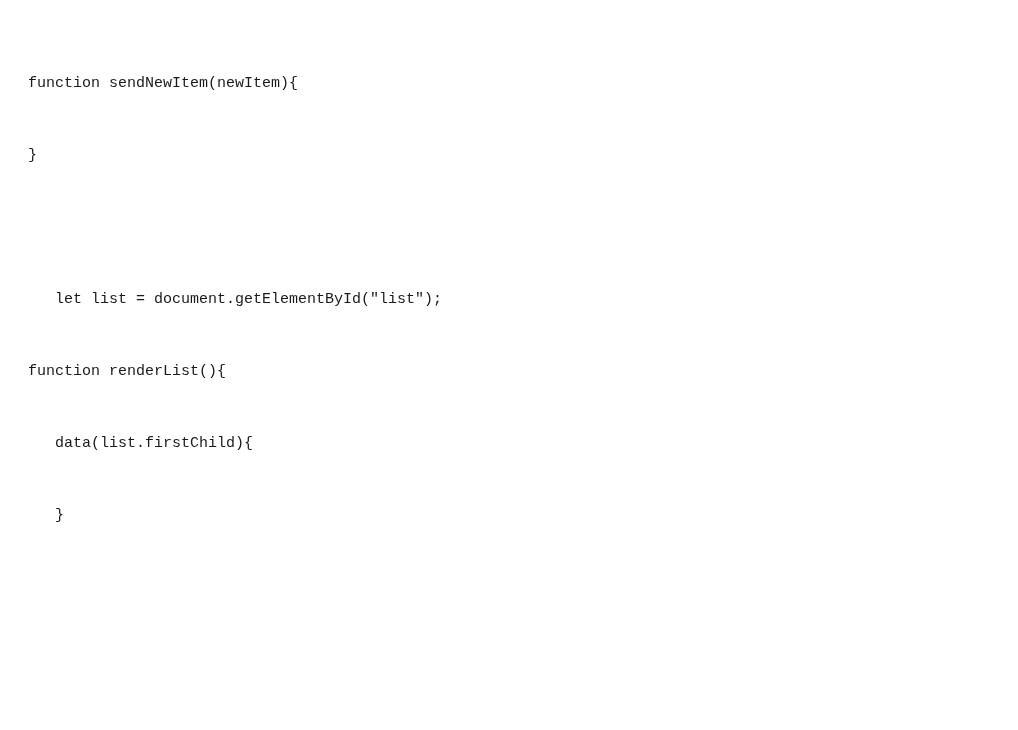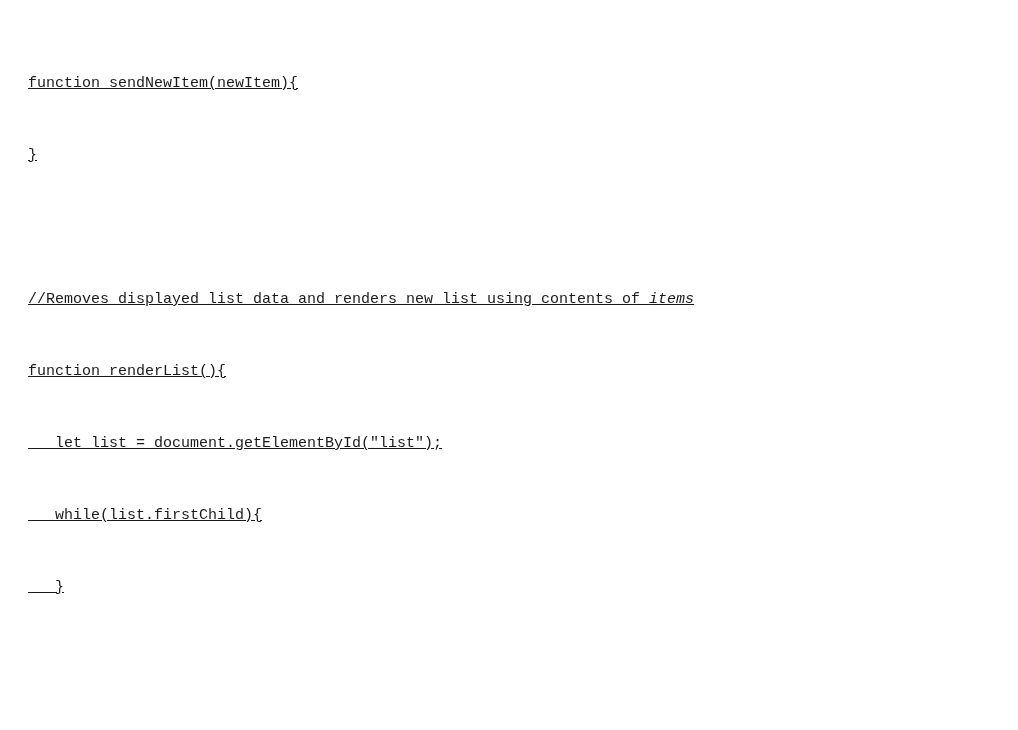--- a/index.html
+++ b/index.html
@@ -23,40 +23,38 @@
       width: 1018px;
     }
 
     .code-block {
       white-space: pre;
     }
 
     .code-line {
       display: block;
       white-space: pre;
-      text-decoration: underline;
     }
 
     .empty-line {
       display: block;
       height: 1.6em;
     }
   </style>
 </head>
 <body>
 
 <div class="code-container">
   <div class="code-block">
     <span class="code-line">function sendNewItem(newItem){</span>
     <span class="code-line">}</span>
     <span class="empty-line"></span>
-    <span class="code-line">//Removes displayed list data and renders new list using contents of <em>items</em></span>
+    <span class="code-line">   let list = document.getElementById("list");</span>
     <span class="code-line">function renderList(){</span>
-    <span class="code-line">   let list = document.getElementById("list");</span>
-    <span class="code-line">   while(list.firstChild){</span>
+    <span class="code-line">   data(list.firstChild){</span>
     <span class="code-line">   }</span>
     
     
     
     
     
     
     
     
     

